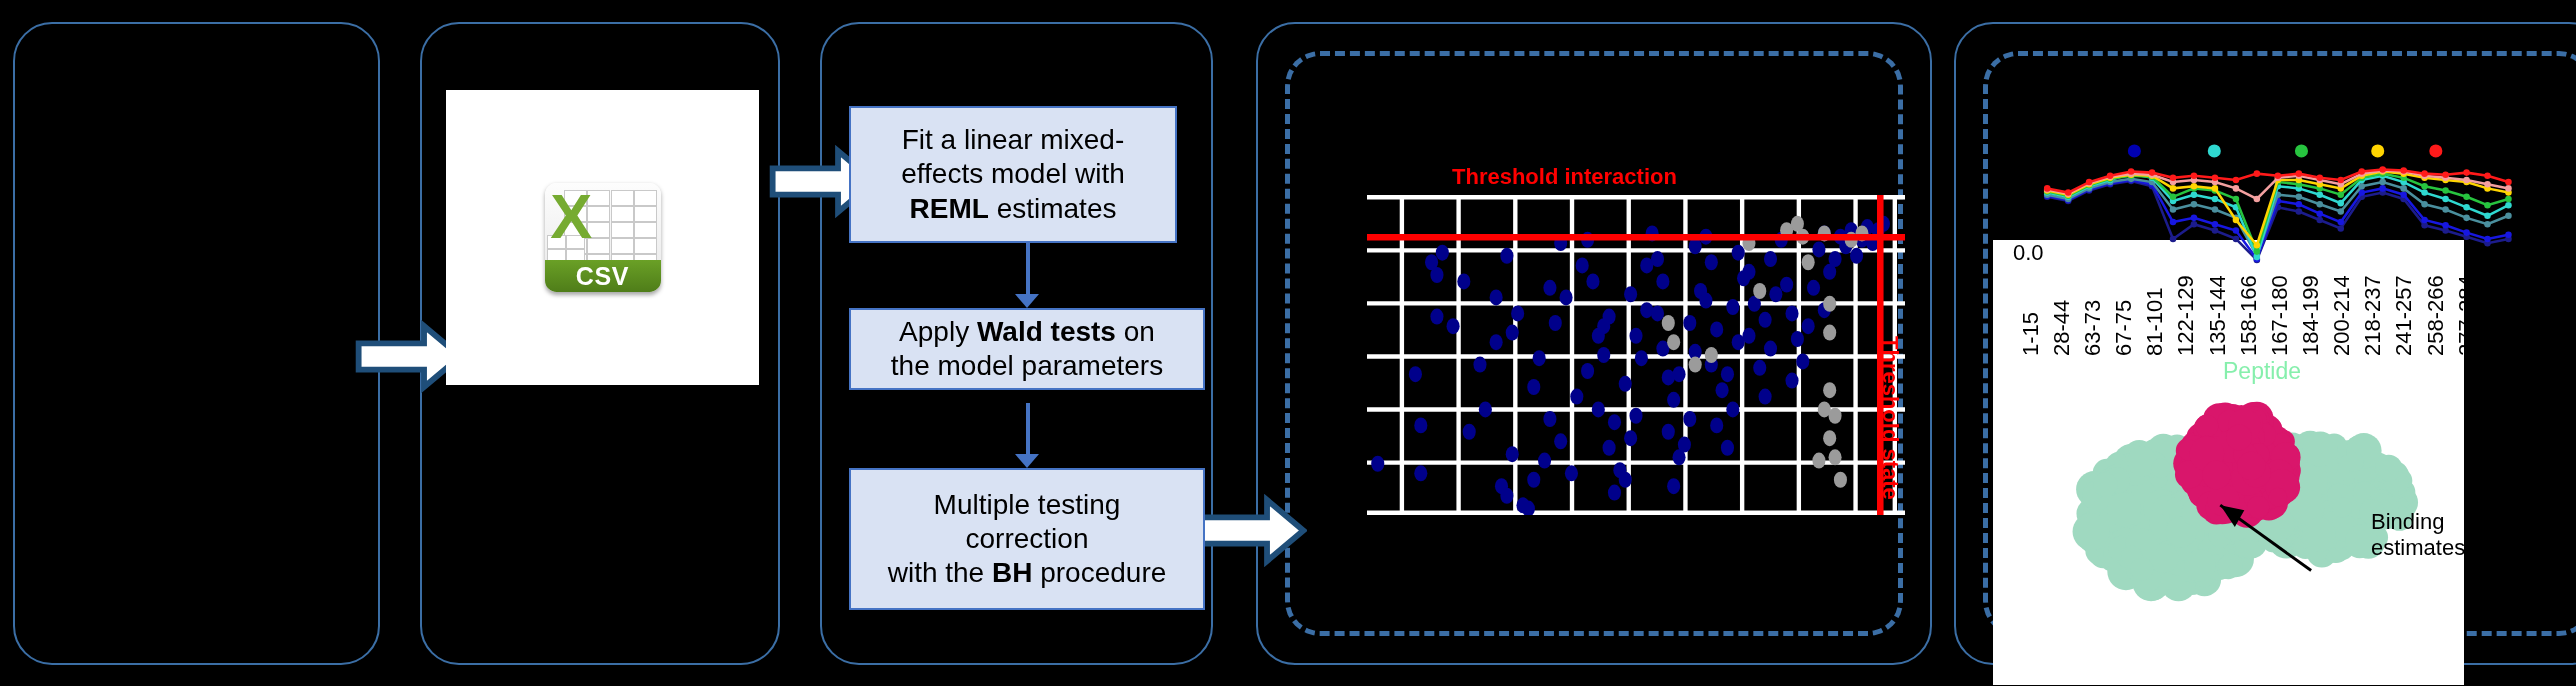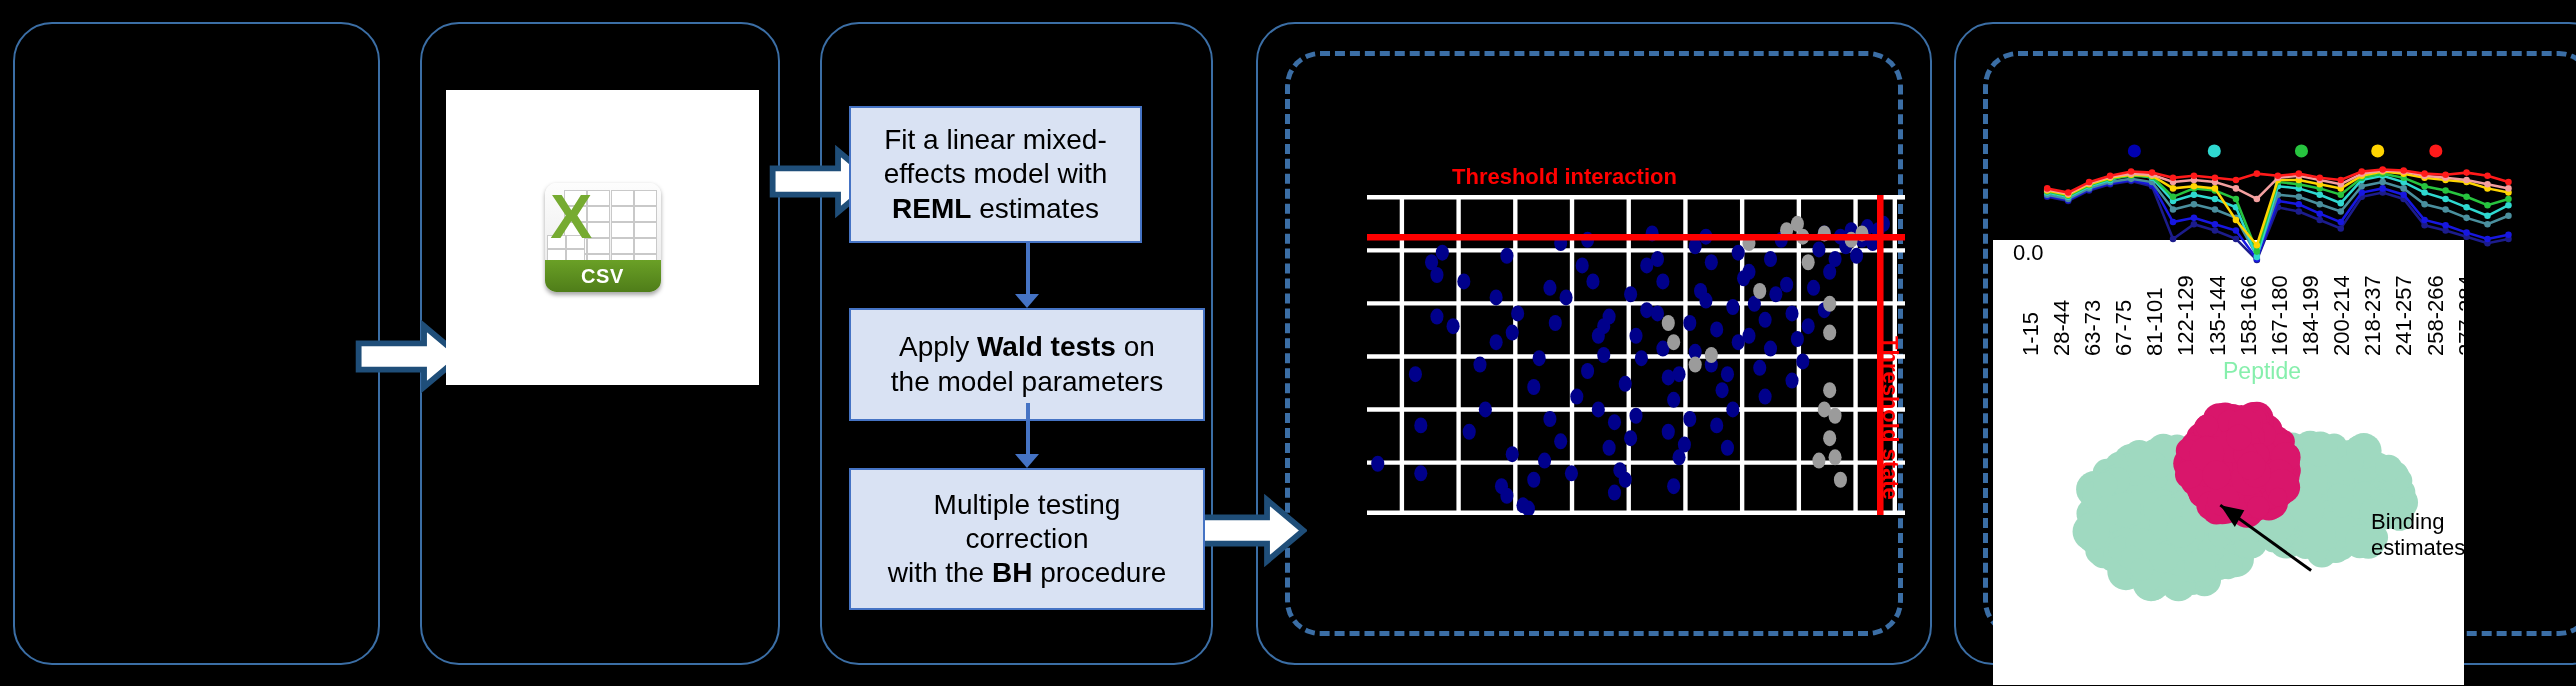--- a/index.html
+++ b/index.html
@@ -29,21 +29,21 @@
             background:linear-gradient(#fdfdfd,#e7e7e7);
             box-shadow:0 2.2px 4.4px rgba(0,0,0,.35);}
   .csv-grid{position:absolute;left:19px;top:7.3px;right:2.9px;bottom:26px;}
   .csv-grid i{position:absolute;background:#ffffff;border:0.7px solid #c9c9c9;box-sizing:border-box;}
   .csv-grid2{position:absolute;left:2.9px;top:52px;width:38px;height:28px;}
   .csv-x{position:absolute;left:5.8px;top:1.5px;font-size:63px;font-weight:bold;color:#76ab31;
          font-family:"Liberation Sans",sans-serif;line-height:1;letter-spacing:-2.9px;}
   .csv-band{position:absolute;left:0;right:0;bottom:0;height:32px;
             background:linear-gradient(#6aa026,#4f7d19);
             display:flex;align-items:center;justify-content:center;}
-  .csv-band span{color:#fff;font-size:20px;font-weight:bold;letter-spacing:0.7px;text-align:right;}
+  .csv-band span{color:#fff;font-size:25px;font-weight:bold;letter-spacing:0.7px;text-align:right;}
 
   
   .scatter{position:absolute;}
   .scat-title{position:absolute;color:#ff0000;font-weight:bold;font-size:22px;white-space:nowrap;text-align:center;}
   .scat-vtitle{position:absolute;color:#ff0000;font-weight:bold;font-size:22px;white-space:nowrap;
                transform:rotate(90deg);transform-origin:left top;}
 
   
   .white-card{position:absolute;background:#ffffff;overflow:hidden;}
   .pep-label{position:absolute;font-size:22px;color:#000;white-space:nowrap;
@@ -114,29 +114,29 @@
       <i style="left:0px;top:14px;width:19px;height:14px;background:#fff;border:0.7px solid #c9c9c9;position:absolute;box-sizing:border-box;"></i>
       <i style="left:19px;top:14px;width:19px;height:14px;background:#fff;border:0.7px solid #c9c9c9;position:absolute;box-sizing:border-box;"></i>
     </div>
     <div class="csv-x">X</div>
     <div class="csv-band">
       <span>CSV</span>
     </div>
   </div>
 </div>
 
-<div class="pbox" style="left:849px;top:106px;width:293px;height:137px;">
+<div class="pbox" style="left:849px;top:106px;width:328px;height:137px;">
   <div>
     Fit a linear mixed-<br>effects model with<br><b>REML</b> estimates
   </div>
 </div>
 <div class="vconn" style="left:1026px;top:243px;height:54px;"></div>
 <div class="vtip" style="left:1015px;top:294px;"></div>
 
-<div class="pbox" style="left:849px;top:308px;width:356px;height:113px;">
+<div class="pbox" style="left:849px;top:308px;width:356px;height:82px;">
   <div>
     Apply <b>Wald tests</b> on<br>the model parameters
   </div>
 </div>
 <div class="vconn" style="left:1026px;top:403px;height:54px;"></div>
 <div class="vtip" style="left:1015px;top:454px;"></div>
 
 <div class="pbox" style="left:849px;top:468px;width:356px;height:142px;">
   <div>
     Multiple testing<br>correction<br>with the <b>BH</b> procedure

